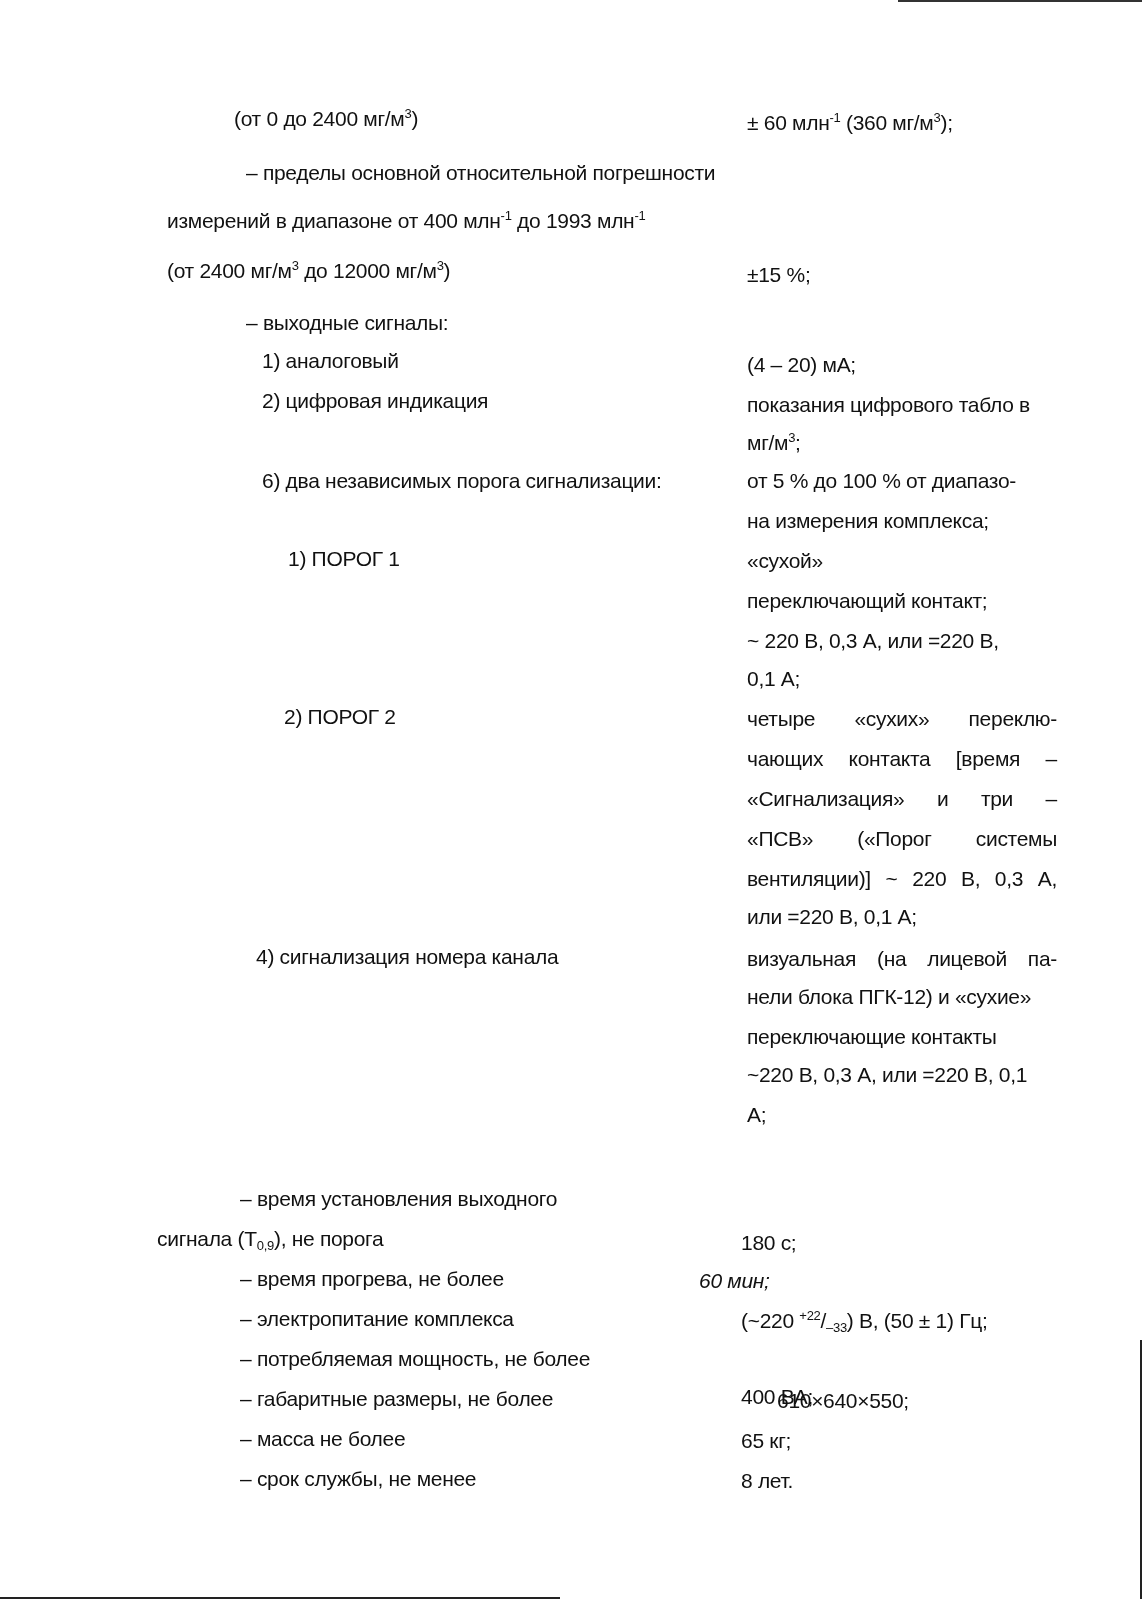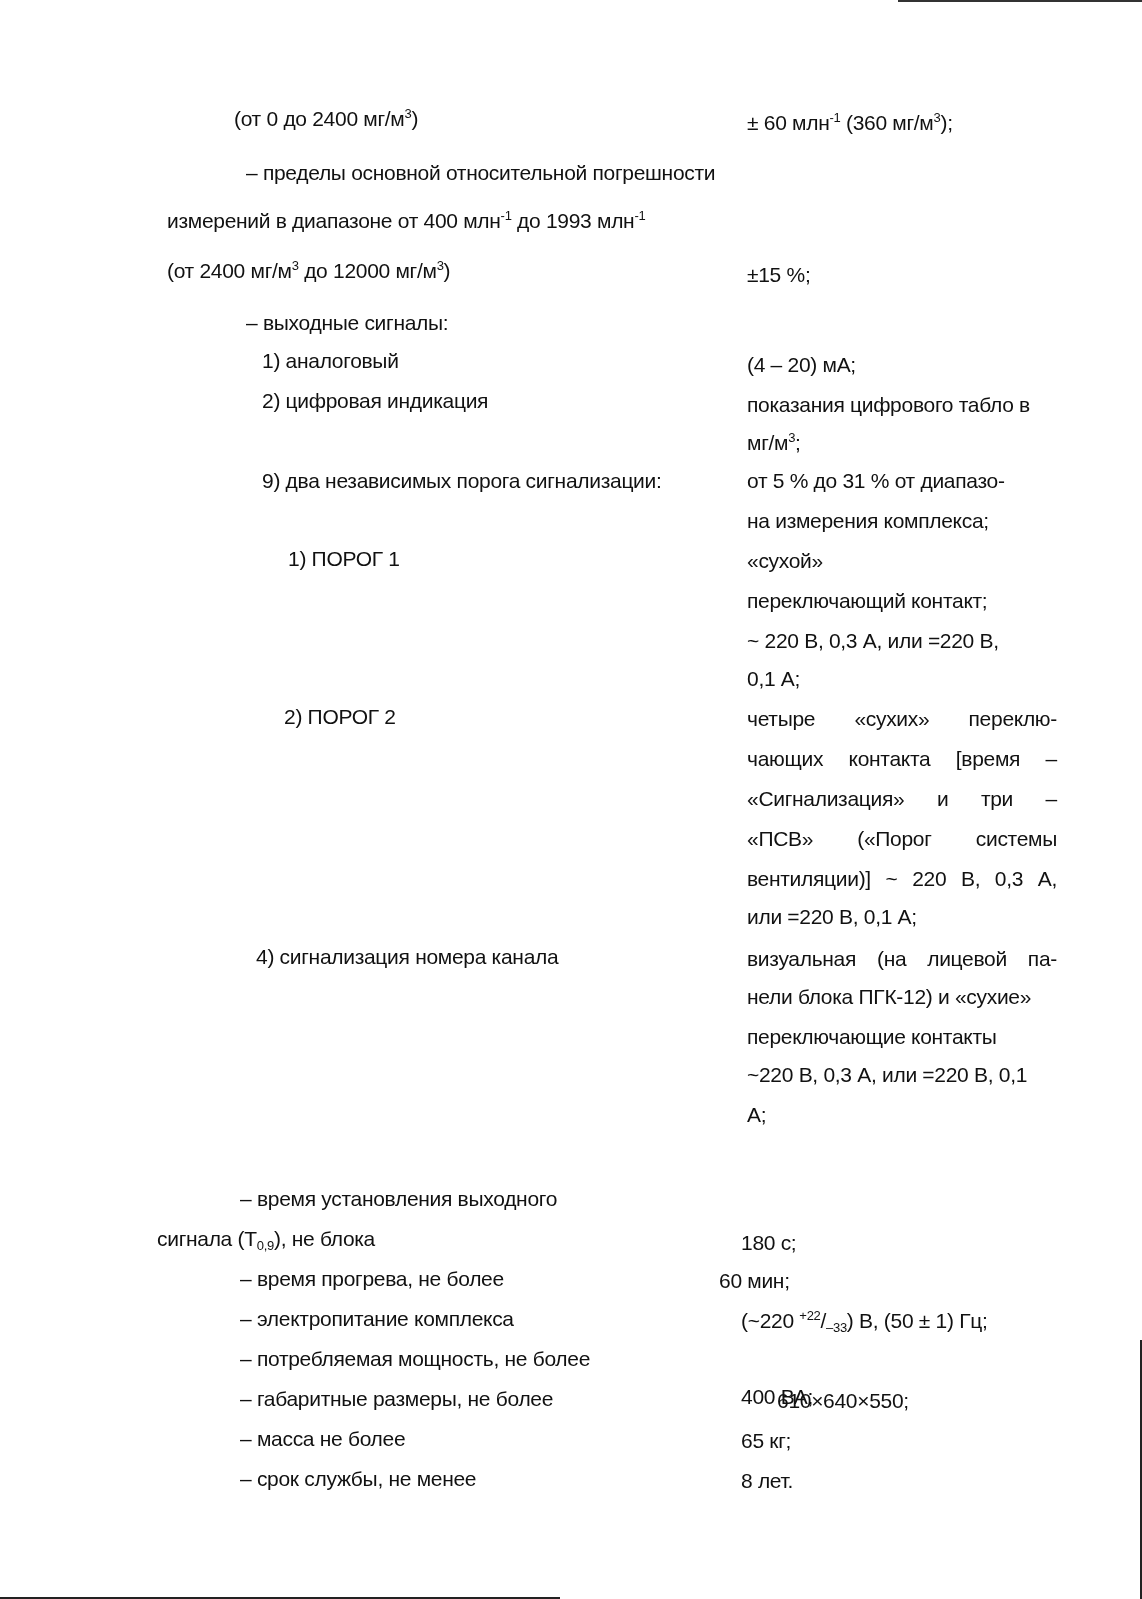--- a/index.html
+++ b/index.html
@@ -81,22 +81,22 @@
 <div class="line" style="left:246px; top:310px;">– выходные сигналы:</div>
 
 <div class="line" style="left:262px; top:348px;">1) аналоговый</div>
 <div class="line" style="left:747px; top:352px;">(4 – 20) мА;</div>
 
 <div class="line" style="left:262px; top:388px;">2) цифровая индикация</div>
 <div class="line" style="left:747px; top:392px;">показания цифрового табло в</div>
 
 <div class="line" style="left:747px; top:430px;"><span>мг/м</span><sup>3</sup><span>;</span></div>
 
-<div class="line" style="left:262px; top:468px;">9) два независимых порога сигнализации:</div>
-<div class="line" style="left:747px; top:468px;">от 5 % до 31 % от диапазо-</div>
+<div class="line" style="left:262px; top:468px;">6) два независимых порога сигнализации:</div>
+<div class="line" style="left:747px; top:468px;">от 5 % до 100 % от диапазо-</div>
 
 <div class="line" style="left:747px; top:508px;">на измерения комплекса;</div>
 
 <div class="line" style="left:288px; top:546px;">1) ПОРОГ 1</div>
 <div class="line" style="left:747px; top:548px;">«сухой»</div>
 
 <div class="line" style="left:747px; top:588px;">переключающий контакт;</div>
 
 <div class="line" style="left:747px; top:628px;">~ 220 В, 0,3 А, или =220 В,</div>
 
@@ -121,25 +121,25 @@
 <div class="line" style="left:747px; top:984px;">нели блока ПГК-12) и «сухие»</div>
 
 <div class="line" style="left:747px; top:1024px;">переключающие контакты</div>
 
 <div class="line" style="left:747px; top:1062px;">~220 В, 0,3 А, или =220 В, 0,1</div>
 
 <div class="line" style="left:747px; top:1102px;">А;</div>
 
 <div class="line" style="left:240px; top:1186px;">– время установления выходного</div>
 
-<div class="line" style="left:157px; top:1226px;"><span>сигнала (Т</span><sub>0,9</sub><span>), не блока</span></div>
+<div class="line" style="left:157px; top:1226px;"><span>сигнала (Т</span><sub>0,9</sub><span>), не порога</span></div>
 <div class="line" style="left:741px; top:1230px;">180 с;</div>
 
 <div class="line" style="left:240px; top:1266px;">– время прогрева, не более</div>
-<div class="line" style="left:719px; top:1268px;">60 мин;</div>
+<div class="line" style="left:699px; top:1268px;font-style:italic;">60 мин;</div>
 
 <div class="line" style="left:240px; top:1306px;">– электропитание комплекса</div>
 <div class="line" style="left:741px; top:1308px;"><span>(~220 </span><sup>+22</sup><span>/</span><sub>–33</sub><span>) В, (50 ± 1) Гц;</span></div>
 
 <div class="line" style="left:240px; top:1346px;">– потребляемая мощность, не более</div>
 <div class="line" style="left:741px; top:1351px;margin-top:33px;">400 ВА;</div>
 
 <div class="line" style="left:240px; top:1386px;">– габаритные размеры, не более</div>
 <div class="line" style="left:741px; top:1388px;margin-left:36px;">610×640×550;</div>
 

